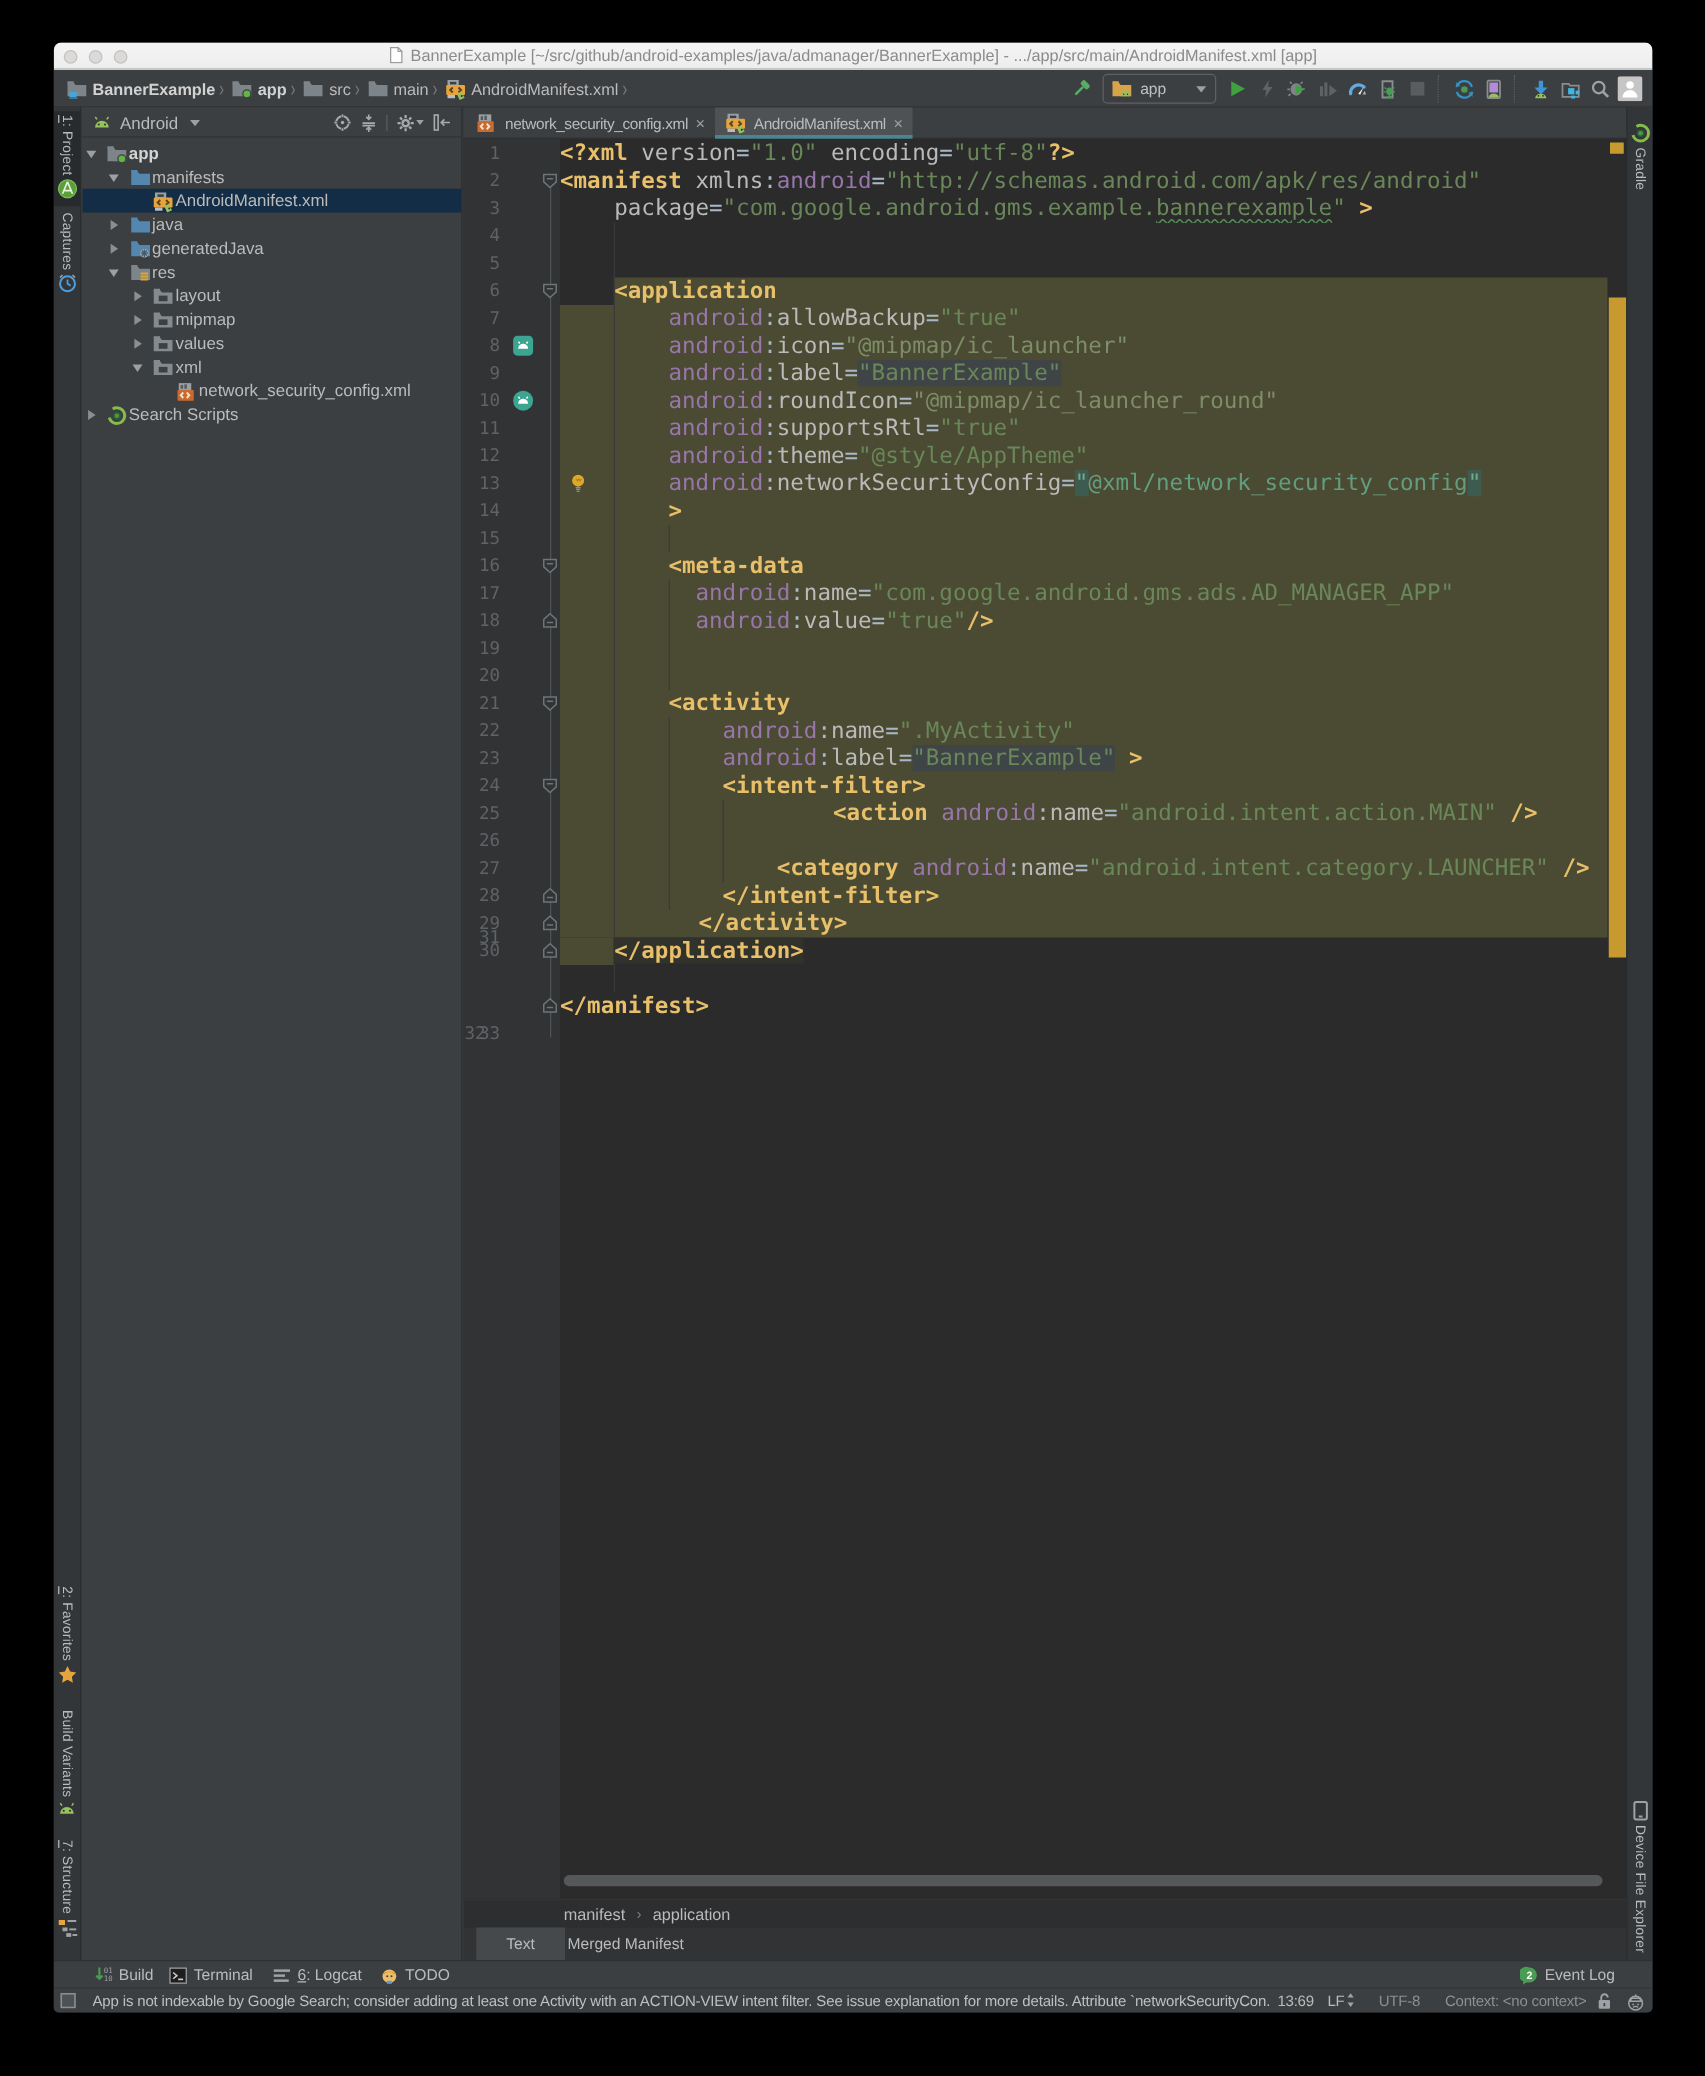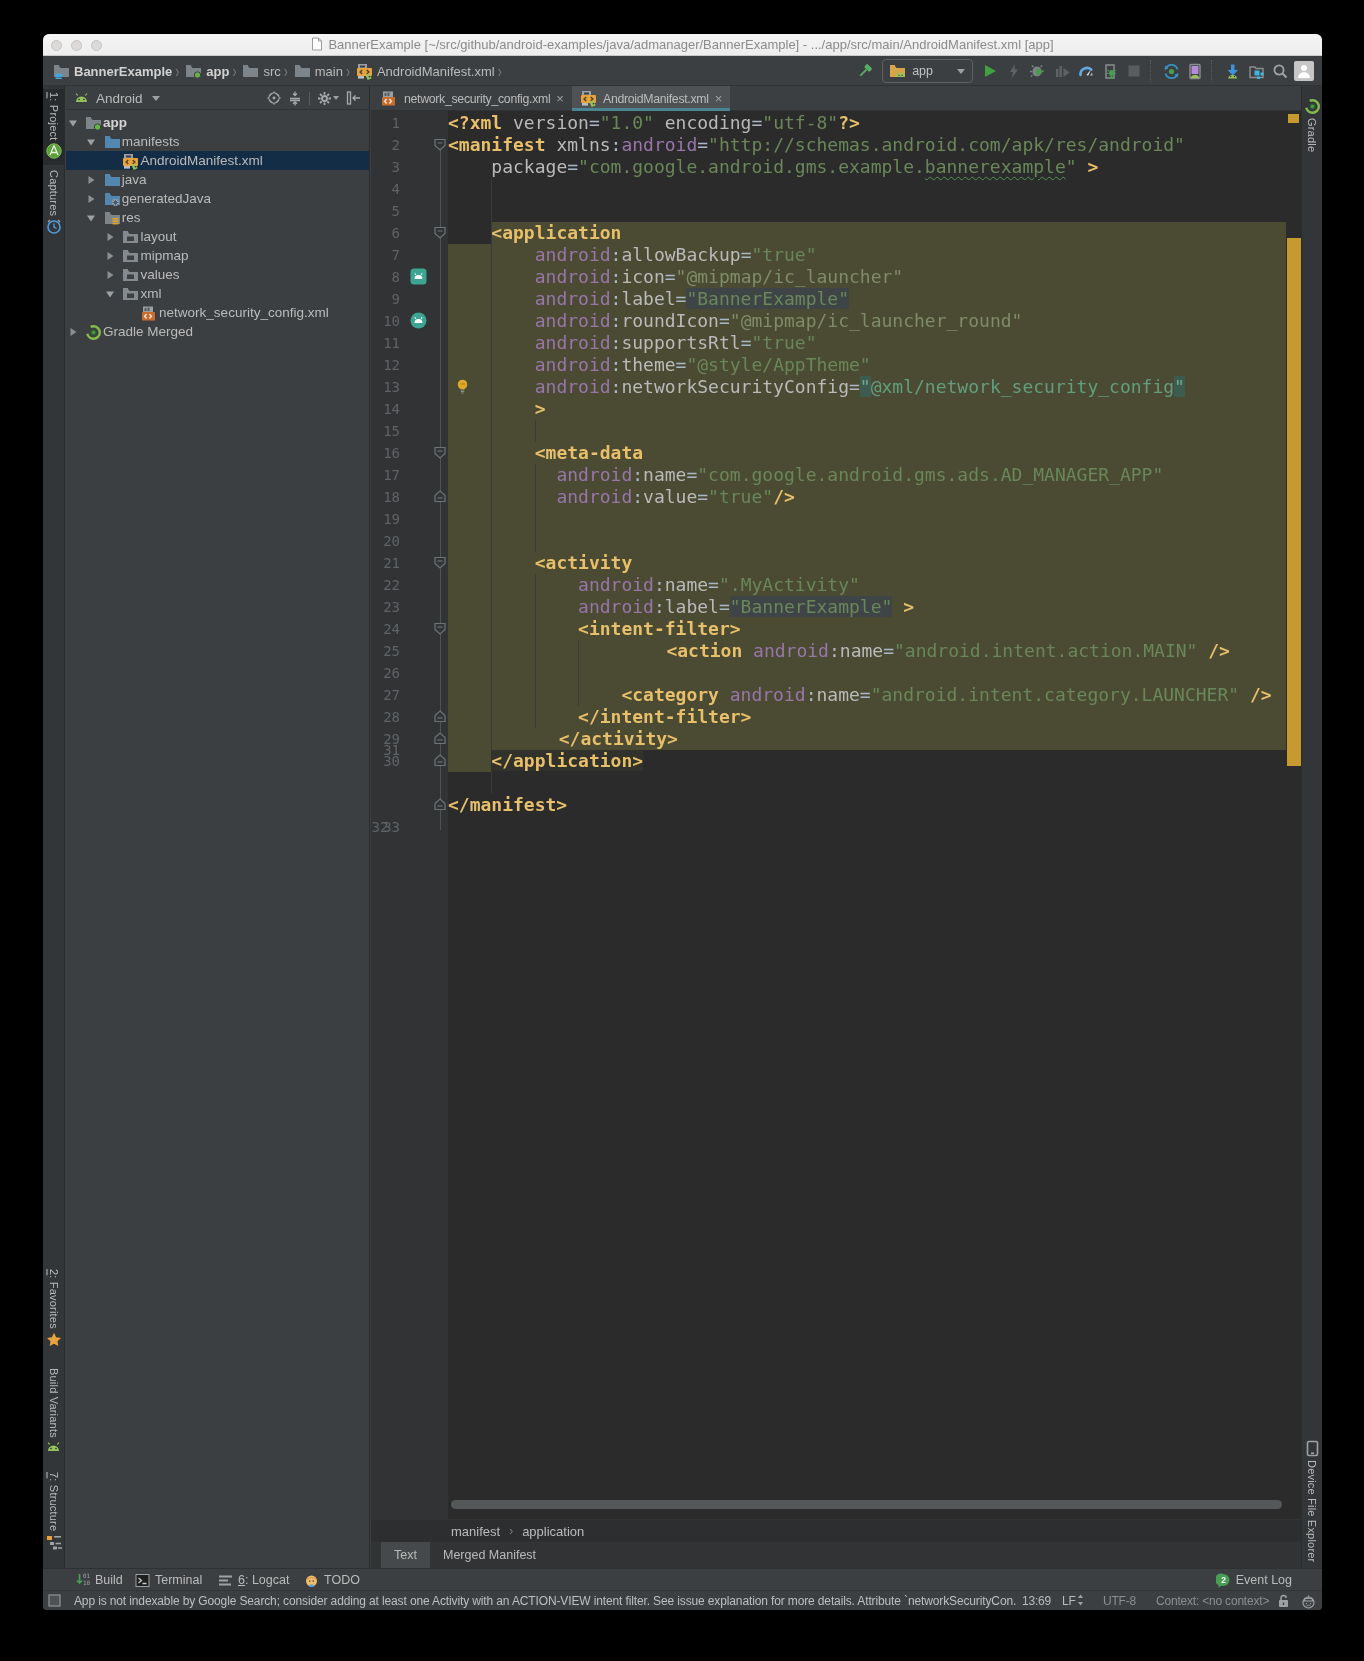--- a/index.html
+++ b/index.html
@@ -95,21 +95,21 @@
   .stripe-mark { position:absolute; }
   
   #hscroll { position:absolute; height:9px; border-radius:4.5px; background:#5d6062; opacity:0.85; }
   
   #breadcrumbs { position:absolute; left:0; width:100%; top:1433px; height:23px; background:#2c2e30;
     border-top:1px solid #323537; display:flex; align-items:center; }
   #breadcrumbs .bc { font-size:13px; color:#bbbbbb; }
   #breadcrumbs .bc-sep { color:#7b7e80; font-size:12px; margin:0 9px; }
   
   #bottom-tabs { position:absolute; left:0; width:100%; top:1456px; height:26px; background:#313335; }
-  .btab { position:absolute; top:0; height:26px; display:flex; align-items:center; padding:0 13px;
+  .btab { position:absolute; top:0; height:26px; display:flex; align-items:center; padding:0 24px;
     font-size:12.5px; color:#bbbbbb; }
   .btab.active { background:#46494b; }
   
   #statusbar1 { position:absolute; left:0; bottom:20px; width:100%; height:22px; background:#3C3F41;
     border-top:1px solid #2e3133; }
   #statusbar2 { position:absolute; left:0; bottom:0; width:100%; height:20px; background:#3C3F41;
     border-top:1px solid #333638; }
   .sb-item { position:absolute; top:0; height:22px; display:flex; align-items:center; gap:5px;
     font-size:12.5px; color:#bbbbbb; }
   .sb-item .u { text-decoration:underline; }
@@ -636,21 +636,21 @@
               <path d="M2.5 1v8L8.5 5z" fill="#8c8f92"></path>
             </svg>
           </span>
           <span class="tree-icon" style="left: 19px; top: 1.5px;">
             <svg width="17" height="17" viewBox="0 0 17 17">
               <circle cx="8.5" cy="8.5" r="6.3" fill="none" stroke="#87bc4d" stroke-width="2.4" stroke-dasharray="26 8" stroke-dashoffset="8"></circle>
               <circle cx="8.5" cy="8.5" r="3" fill="#2f5c2f"></circle>
               <circle cx="8.5" cy="8.5" r="1.8" fill="#3f9e3f"></circle>
             </svg>
           </span>
-          <span class="tree-label" style="left: 37px;">Gradle Merged</span>
+          <span class="tree-label" style="left: 37px;">Search Scripts</span>
         </div>
       </div>
   </div>
 
   <div id="editor-zone">
     <div id="tabbar">
         <div class="etab" style="left: 2px;">
           <span>
             <svg width="17" height="17" viewBox="0 0 17 17">
               <rect x="2" y="1.5" width="10" height="6" fill="#9aa0a3"></rect>

